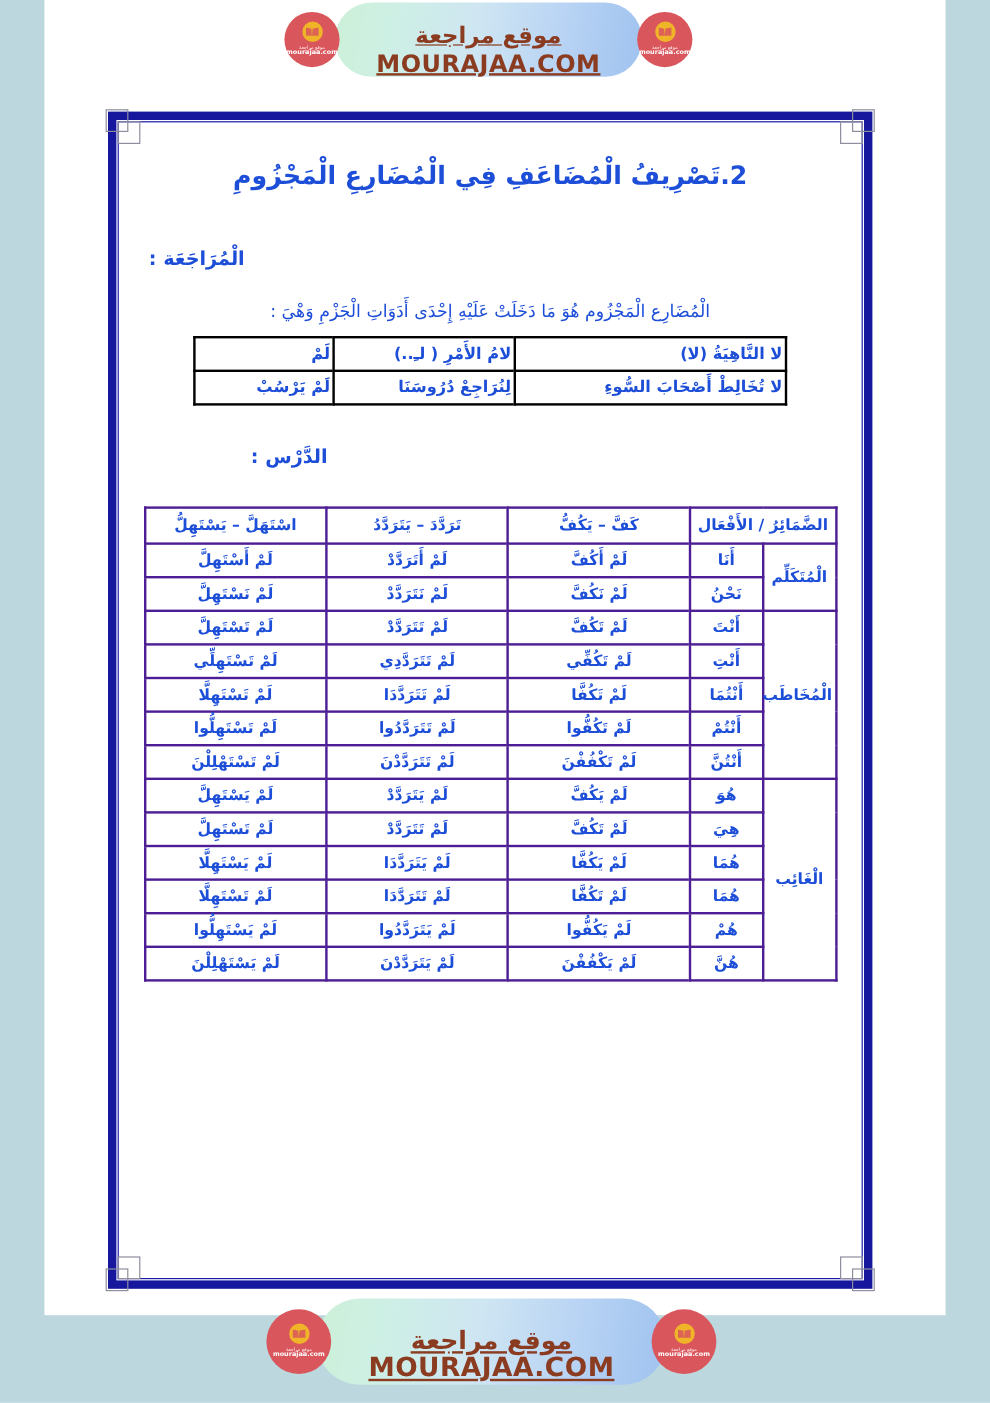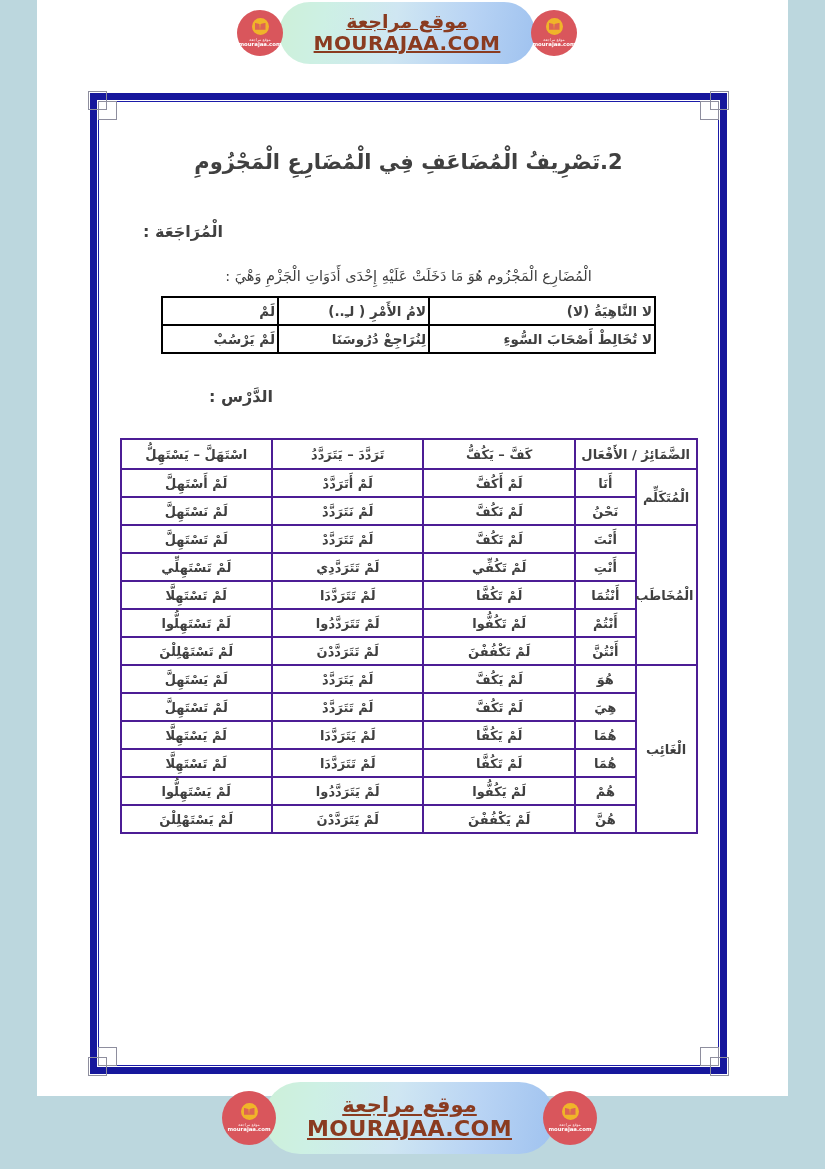--- a/index.html
+++ b/index.html
@@ -21,21 +21,21 @@
     left: 37px;
     top: 0;
     width: 751px;
     height: 1096px;
     background: #ffffff;
   }
   
   .brand-banner {
     position: absolute;
     display: flex;
-    align-items: center;
+    align-items: flex-end;
     justify-content: center;
     z-index: 40;
   }
   .brand-banner.top {
     left: 237px;
     top: 2px;
     width: 340px;
     height: 62px;
   }
   .brand-banner.bottom {
@@ -164,41 +164,41 @@
   .corner.tr2 { right: 1px;  top: 1px; }
   .corner.bl1 { left: -9px;  bottom: -9px; }
   .corner.bl2 { left: 1px;   bottom: 1px; }
   .corner.br1 { right: -9px; bottom: -9px; }
   .corner.br2 { right: 1px;  bottom: 1px; }
 
   
   .content {
     position: absolute;
     left: 97px;
-    top: 100px;
+    top: 84px;
     width: 623px;
     height: 967px;
     z-index: 10;
     direction: rtl;
-    color: #404040;
+    color: #1d4ed8;
   }
   .doc-title {
     text-align: center;
     font-size: 21px;
     font-weight: 700;
     margin-top: 50px;
     direction: rtl;
     font-family: "DejaVu Sans", "Liberation Sans", sans-serif;
   }
   .section-label {
     text-align: left;
     font-size: 16px;
     font-weight: 700;
     margin: 0 0 0 0;
-    padding-left: 46px;
+    padding-left: 27px;
     direction: rtl;
   }
   .label-muraja { margin-top: 48px; }
   .label-dars   { margin-top: 33px; padding-left: 112px; }
 
   .intro-line {
     text-align: center;
     font-size: 14.5px;
     margin-top: 27px;
     direction: rtl;

